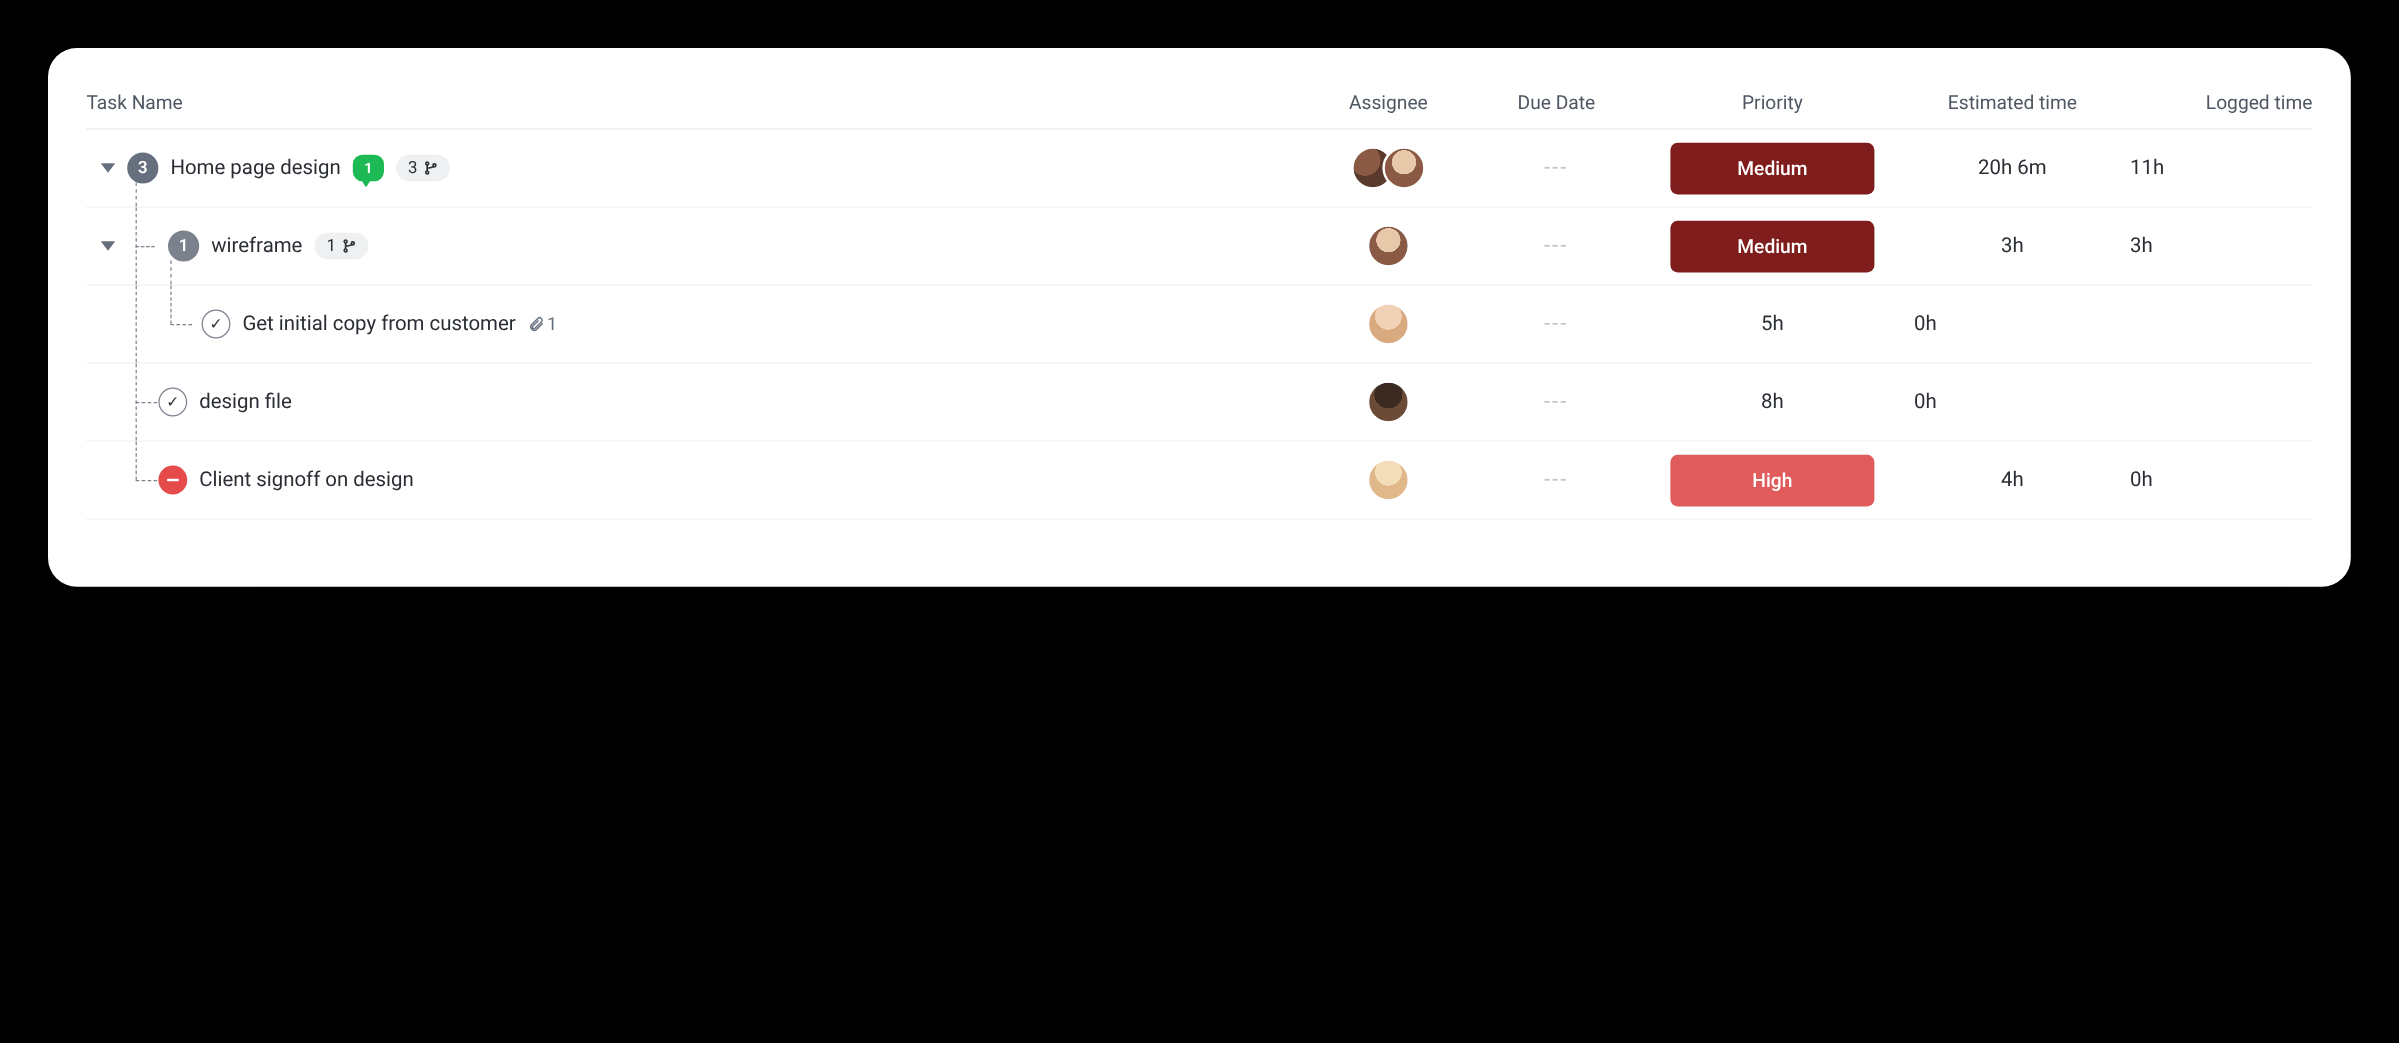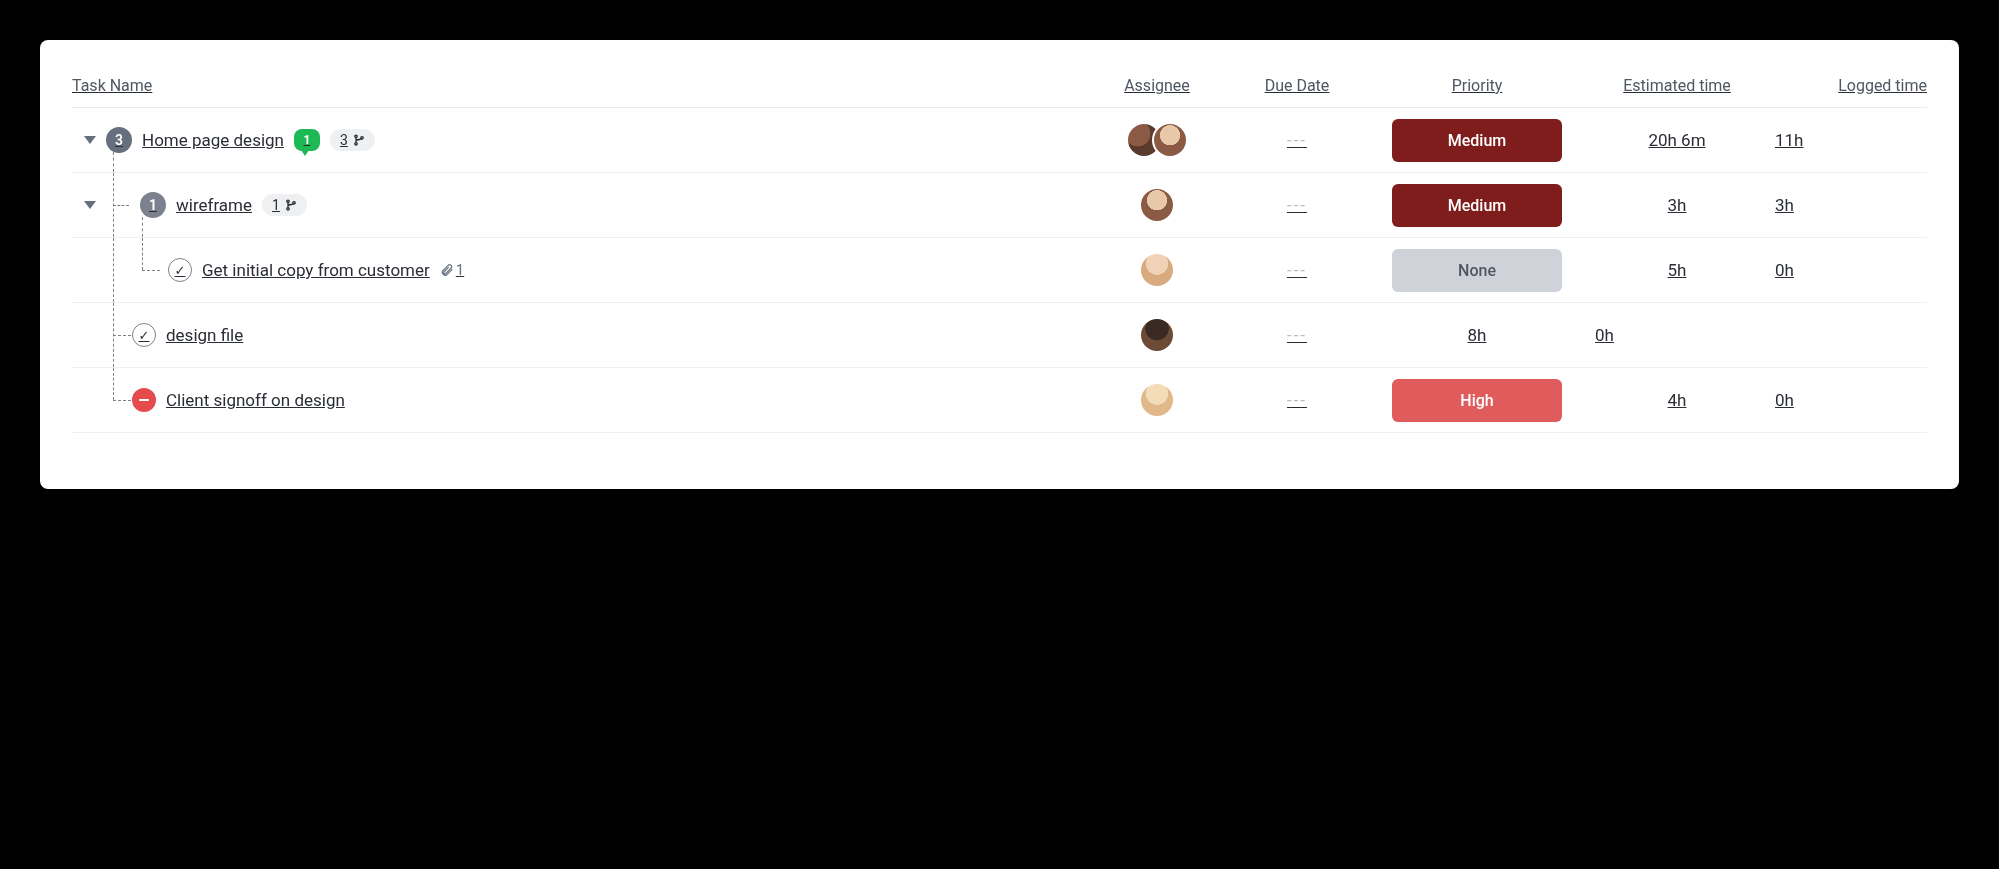--- a/index.html
+++ b/index.html
@@ -4,25 +4,24 @@
 <style>
   * { box-sizing: border-box; margin: 0; padding: 0; }
   body {
     background: #000;
     font-family: -apple-system, BlinkMacSystemFont, "Segoe UI", Roboto, Helvetica, Arial, sans-serif;
     padding: 40px;
     color: #2a2e34;
   }
   .card {
     background: #fff;
-    border-radius: 8px;
+    border-radius: 24px;
     padding: 24px 32px 56px 32px;
     width: 100%;
     box-shadow: 0 10px 40px rgba(0,0,0,.5);
-    text-decoration: underline;
   }
   .columns {
     display: grid;
     grid-template-columns: 1fr 140px 140px 220px 180px 160px;
     align-items: center;
     border-bottom: 1px solid #e8eaed;
     padding: 12px 0;
     font-size: 16px;
     color: #4f5762;
   }
@@ -213,21 +212,20 @@
         <svg width="14" height="14" viewBox="0 0 24 24" fill="none" stroke="#656f7d" stroke-width="2">
             <path d="M21 11l-9 9a5 5 0 01-7-7l9-9a3.5 3.5 0 015 5l-9 9a2 2 0 01-3-3l8-8"></path>
           </svg>
         <span>1</span>
       </span>
     </div>
     <div class="cell assignees">
       <span class="avatar" style="background:radial-gradient(circle at 50% 30%, #f1d2b6 0 40%, #d9a97f 41% 100%), #cfc6f7;"></span>
     </div>
     <div class="cell"><span class="dash">---</span></div>
-    <div class="cell"><span class="priority none">None</span></div>
     <div class="cell est">5h</div>
     <div class="cell log">0h</div>
   </div>
 
   <div class="row">
     <div class="cell namecell" style="padding-left:60px;">
       <span class="tree-v" style="left:41px; top:0; height:64px;"></span>
       <span class="tree-h" style="left:41px; top:32px; width:18px;"></span>
       <span class="check-badge">✓</span>
       <span class="task-name">design file</span>

